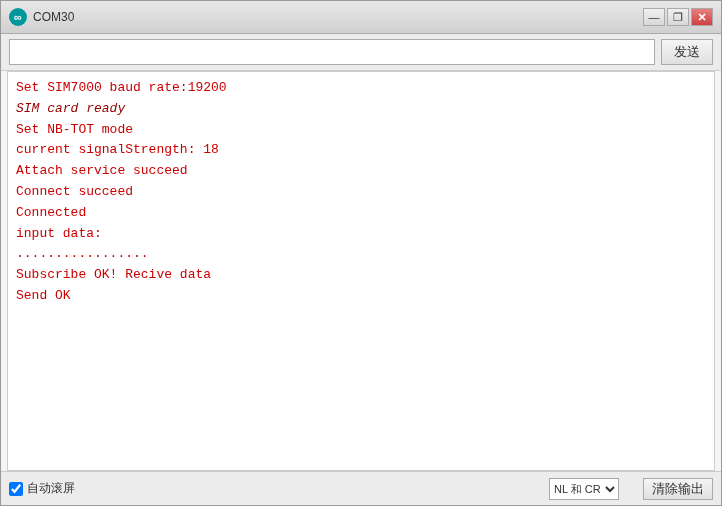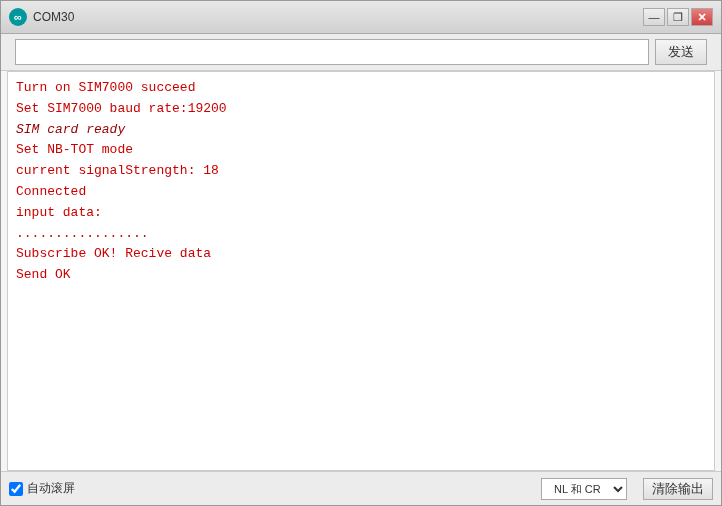--- a/index.html
+++ b/index.html
@@ -80,21 +80,21 @@
     }
 
     .win-btn.close {
       background: linear-gradient(to bottom, #e88080, #d04040);
       color: white;
       font-weight: bold;
     }
 
     .toolbar {
       background: #ececec;
-      padding: 5px 14px;
+      padding: 5px 8px;
       display: flex;
       align-items: center;
       gap: 6px;
       border-bottom: 1px solid #ccc;
       flex-shrink: 0;
     }
 
     .input-field {
       flex: 1;
       height: 26px;
@@ -141,21 +141,21 @@
       font-style: italic;
     }
 
     .statusbar {
       height: 34px;
       background: #ececec;
       border-top: 1px solid #ccc;
       display: flex;
       align-items: center;
       padding: 0 8px;
-      gap: 16px;
+      gap: 24px;
       flex-shrink: 0;
     }
 
     .autoscroll-label {
       display: flex;
       align-items: center;
       gap: 4px;
       font-size: 12px;
       color: #333;
     }
@@ -168,21 +168,21 @@
 
     .spacer {
       flex: 1;
     }
 
     .dropdown {
       height: 22px;
       border: 1px solid #aaa;
       background: white;
       font-size: 11px;
-      padding: 0 8px;
+      padding: 0 0;
       cursor: pointer;
       color: #333;
     }
 
     .clear-btn {
       height: 22px;
       padding: 0 8px;
       background: linear-gradient(to bottom, #f5f5f5, #e0e0e0);
       border: 1px solid #aaa;
       font-size: 13px;
@@ -204,25 +204,26 @@
       <div class="win-btn close">✕</div>
     </div>
   </div>
 
   <div class="toolbar">
     <input class="input-field" type="text" placeholder="" style="">
     <button class="send-btn">发送</button>
   </div>
 
   <div class="console-area" id="console-area">
-  <div class="console-line red">Turn on SIM7000 succeed</div>
       <div class="console-line red">Set SIM7000 baud rate:19200</div>
       <div class="console-line dark-red">SIM card ready</div>
       <div class="console-line red">Set NB-TOT mode</div>
       <div class="console-line red">current signalStrength: 18</div>
+      <div class="console-line red">Attach service succeed</div>
+      <div class="console-line red">Connect succeed</div>
       <div class="console-line red">Connected</div>
       <div class="console-line red">input data:</div>
       <div class="console-line red">.................</div>
       <div class="console-line red">Subscribe OK! Recive data</div>
       <div class="console-line red">Send OK</div>
     </div>
 
   <div class="statusbar">
     <label class="autoscroll-label">
       <input type="checkbox" checked="" style="">

